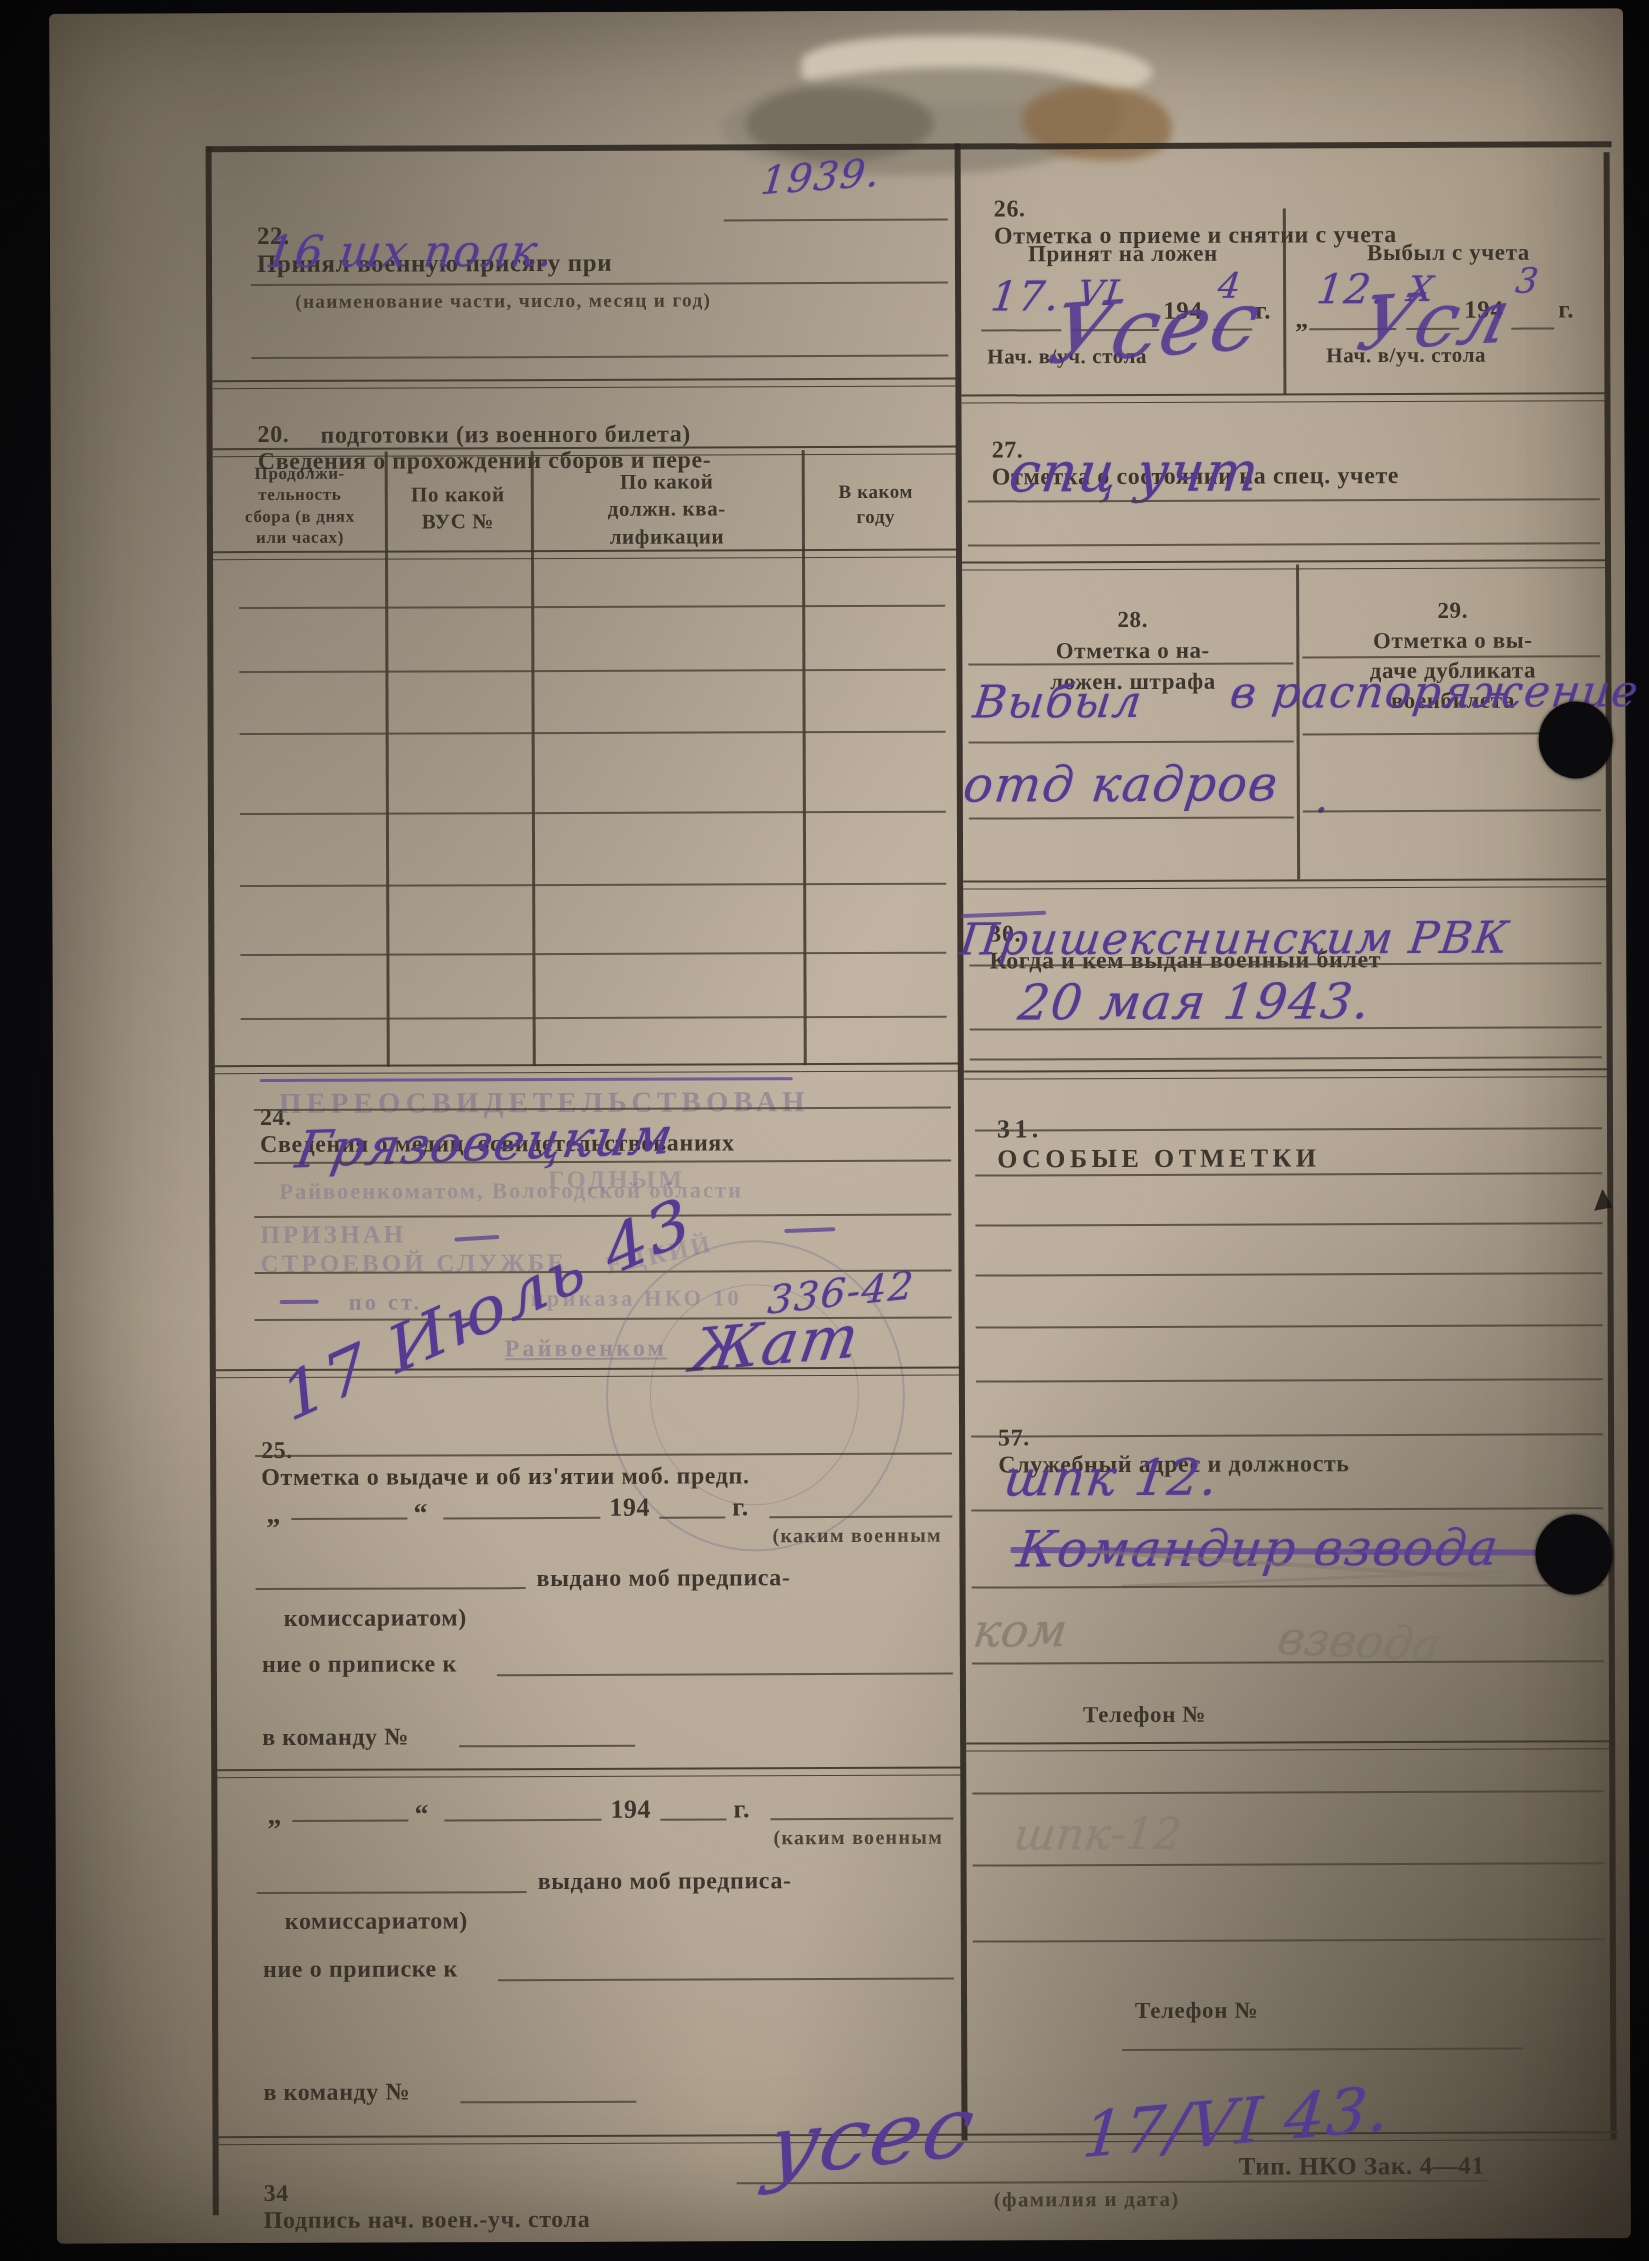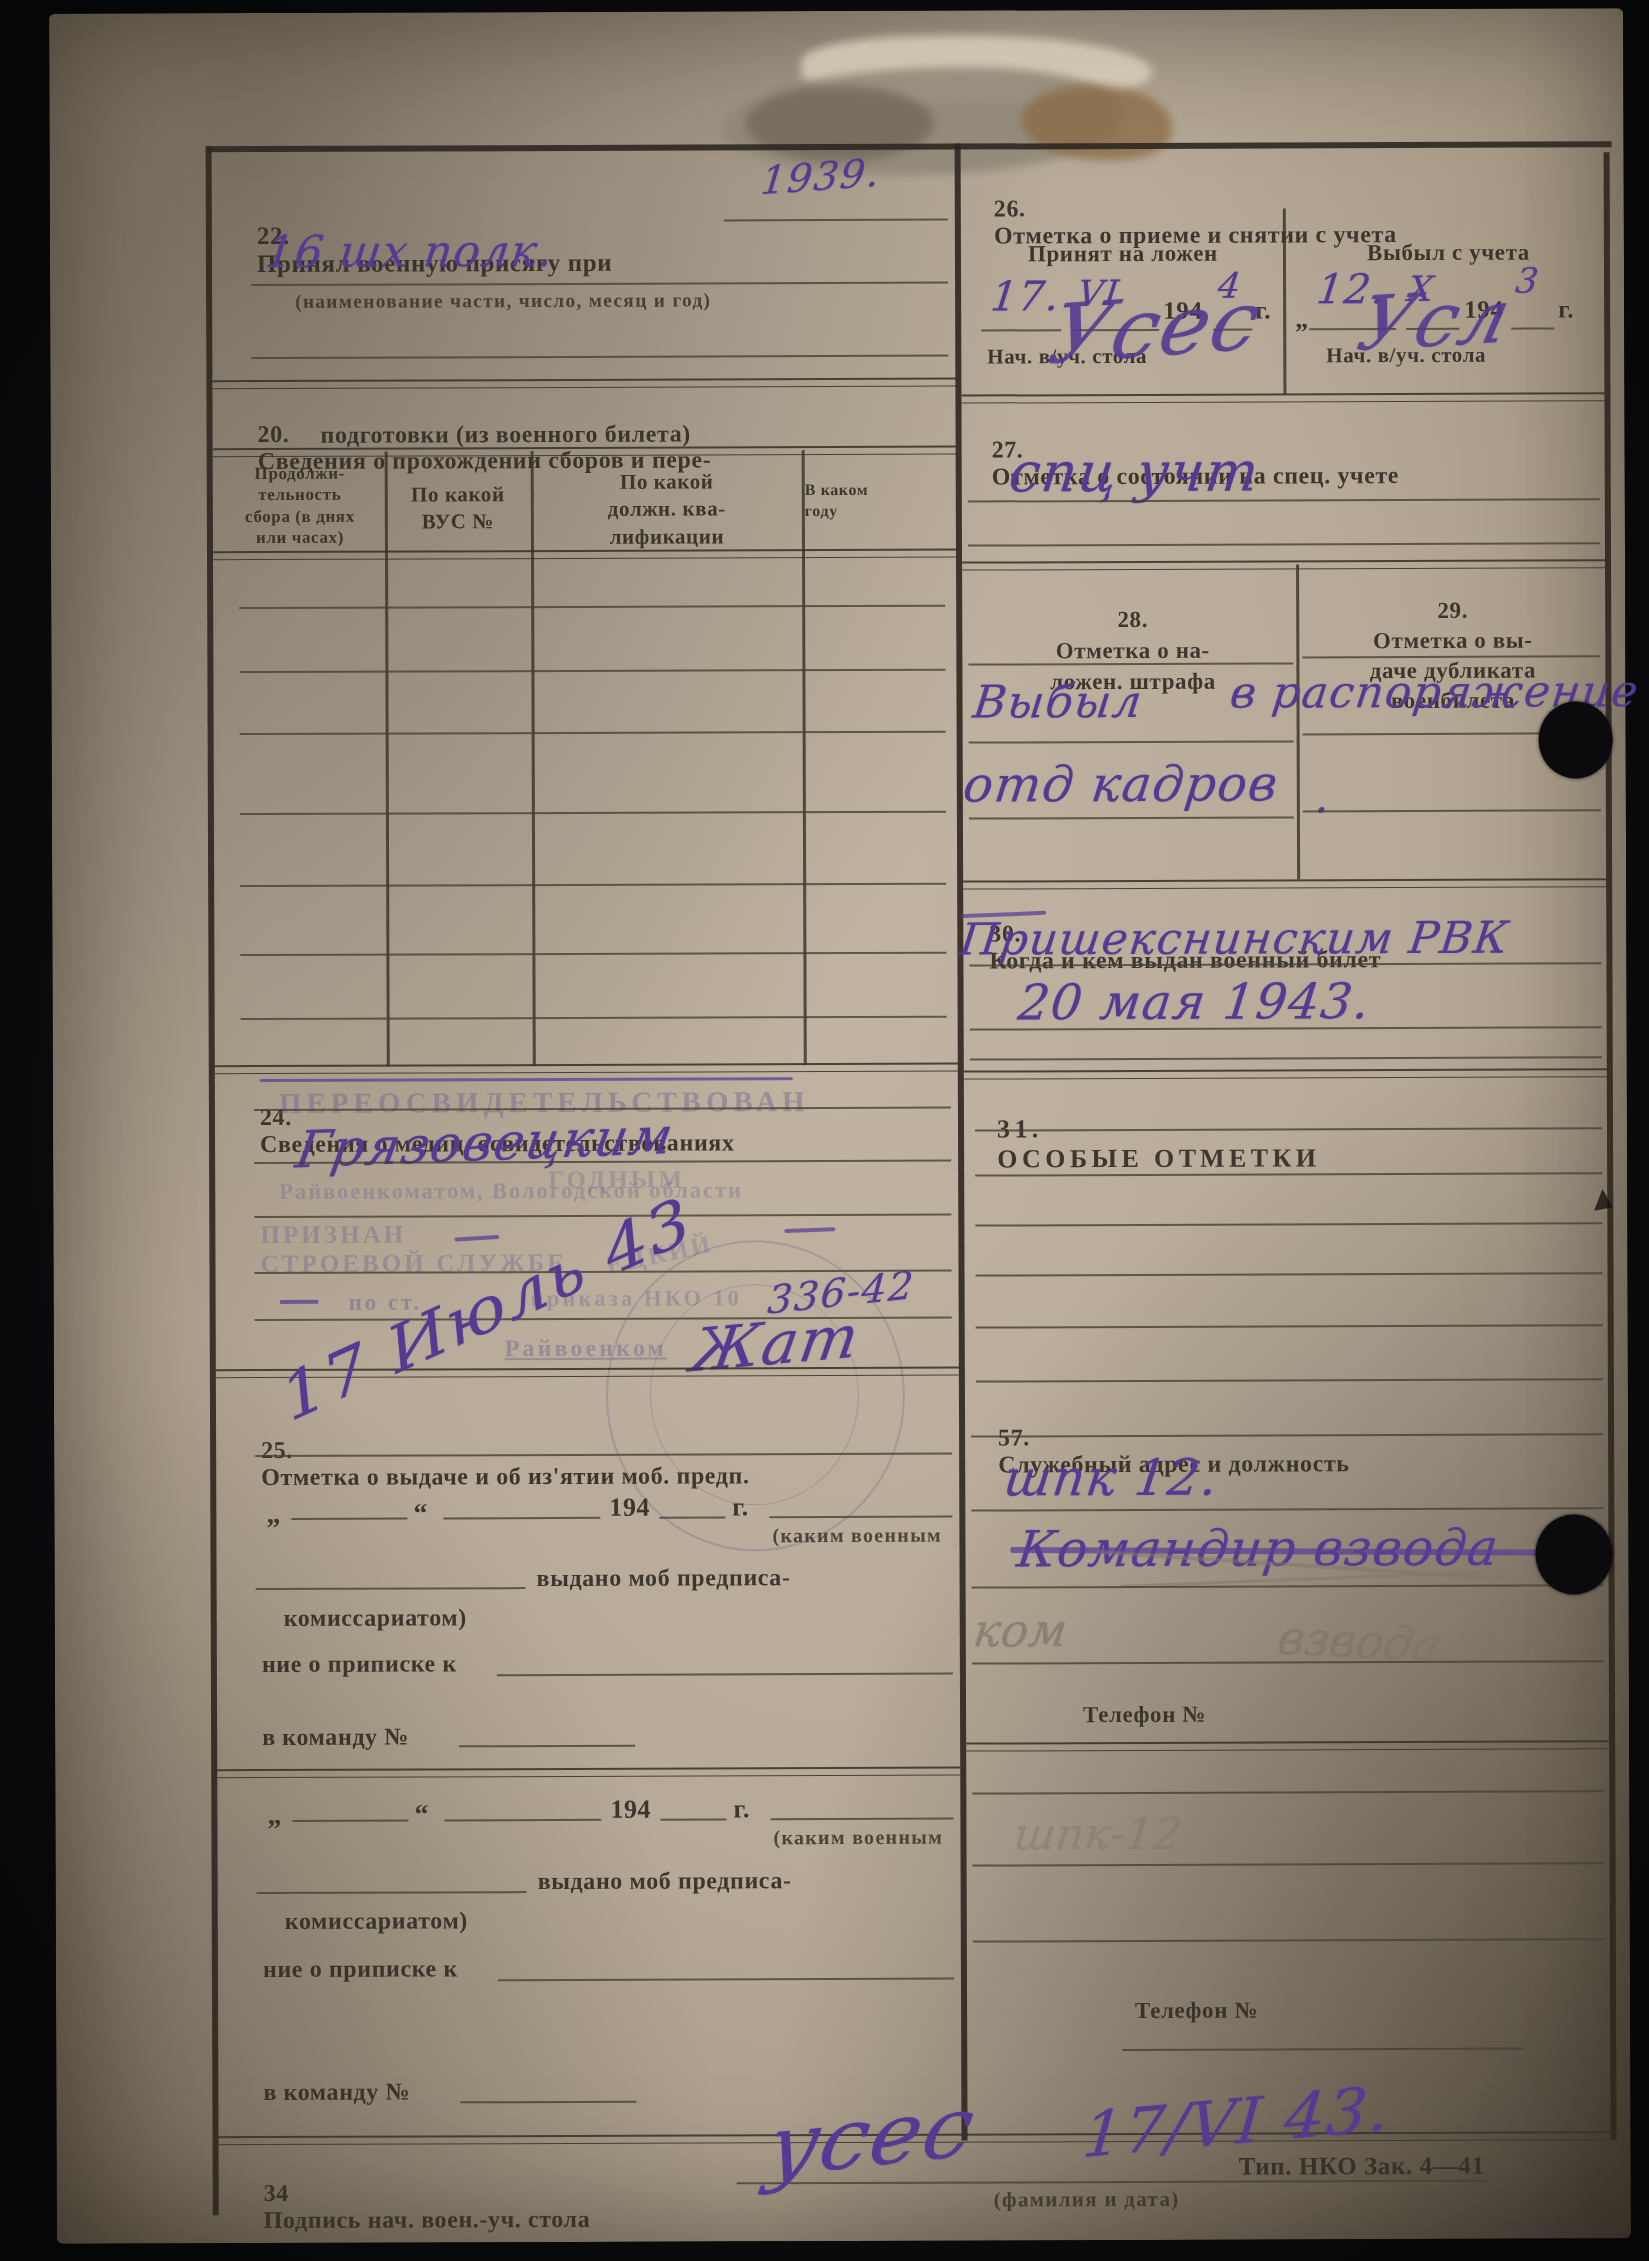--- a/index.html
+++ b/index.html
@@ -78,21 +78,21 @@
 
    <div class="t" style="left:168px;top:450px;width:162px;font-size:17px;text-align:center;line-height:1.25;">Продолжи-
 тельность
 сбора (в днях
 или часах)</div>
    <div class="t" style="left:336px;top:469px;width:142px;font-size:21px;text-align:center;line-height:1.3;">По какой
 ВУС №</div>
    <div class="t" style="left:483px;top:457px;width:266px;font-size:21px;text-align:center;line-height:1.3;">По какой
 должн. ква-
 лификации</div>
-   <div class="t" style="left:754px;top:469px;width:142px;font-size:16px;line-height:1.3;">В каком
+   <div class="t" style="left:754px;top:469px;width:142px;font-size:19px;text-align:center;line-height:1.3;">В каком
 году</div>
    <div class="dl" style="left:162px;top:538px;width:744px;"></div>
 
    <div class="ln" style="left:188px;top:594px;width:706px;"></div>
    <div class="ln" style="left:188px;top:658px;width:706px;"></div>
    <div class="ln" style="left:188px;top:720px;width:706px;"></div>
    <div class="ln" style="left:188px;top:800px;width:706px;"></div>
    <div class="ln" style="left:188px;top:872px;width:706px;"></div>
    <div class="ln" style="left:188px;top:941px;width:706px;"></div>
    <div class="ln" style="left:188px;top:1005px;width:706px;"></div>

